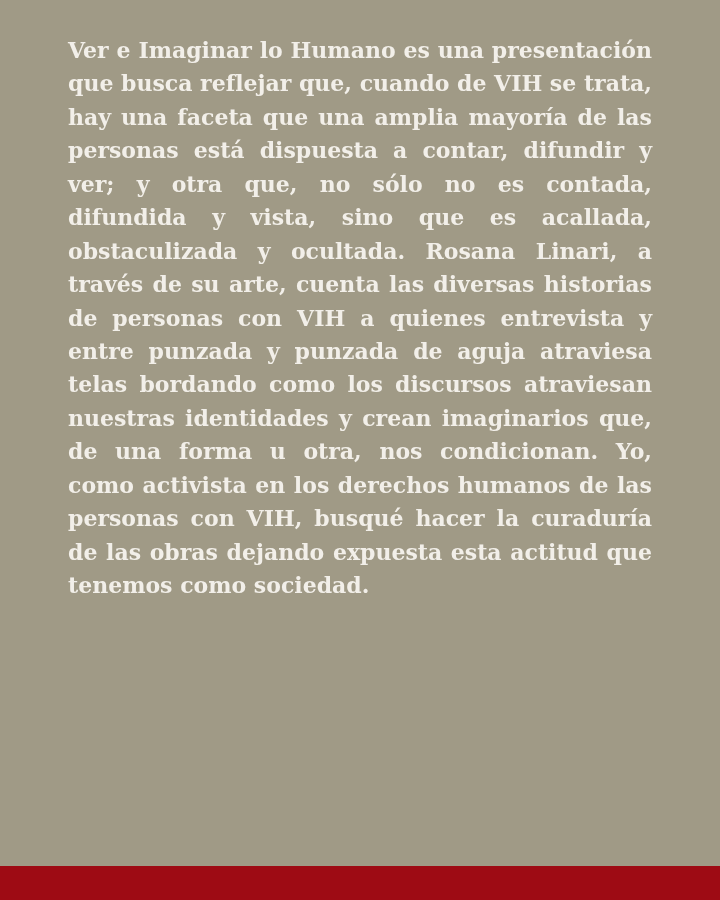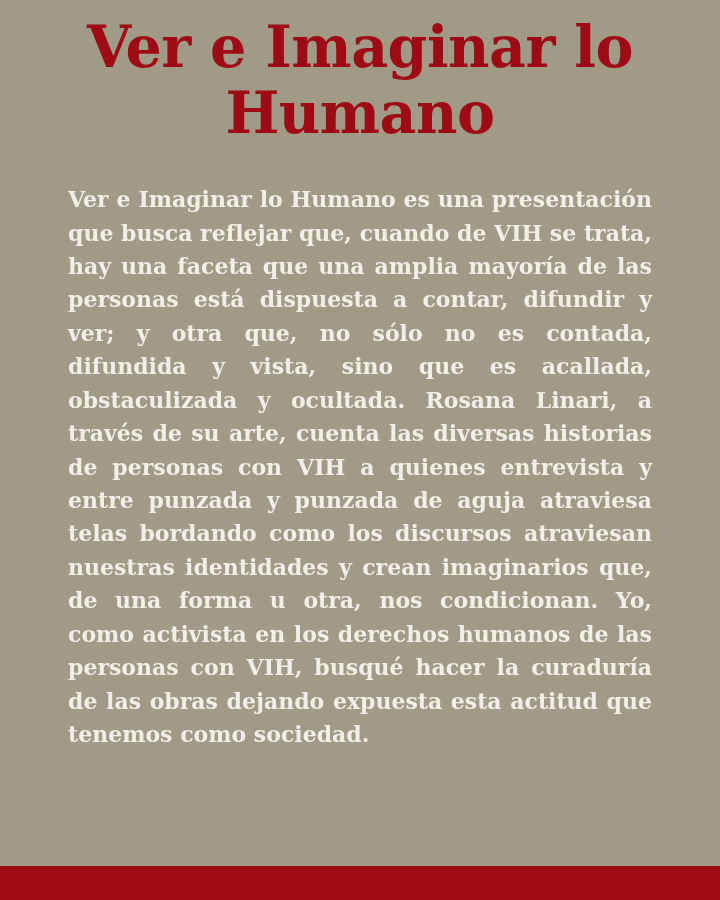--- a/index.html
+++ b/index.html
@@ -59,23 +59,20 @@
     width: 100%;
     height: 34px;
     background: #9e0b14;
   }
 </style>
 </head>
 <body>
 
 <div class="poster">
 
-  <div class="title-block">
-    <h1 class="poster-title">Ver e Imaginar lo Humano</h1>
-  </div>
 
   <div class="body-block">
     <p class="poster-paragraph">Ver e Imaginar lo Humano es una presentación que busca reflejar que, cuando de VIH se trata, hay una faceta que una amplia mayoría de las personas está dispuesta a contar, difundir y ver; y otra que, no sólo no es contada, difundida y vista, sino que es acallada, obstaculizada y ocultada. Rosana Linari, a través de su arte, cuenta las diversas historias de personas con VIH a quienes entrevista y entre punzada y punzada de aguja atraviesa telas bordando como los discursos atraviesan nuestras identidades y crean imaginarios que, de una forma u otra, nos condicionan. Yo, como activista en los derechos humanos de las personas con VIH, busqué hacer la curaduría de las obras dejando expuesta esta actitud que tenemos como sociedad.</p>
   </div>
 
   <div class="bottom-spacer"></div>
   <div class="bottom-bar"></div>
 
 </div>
 

